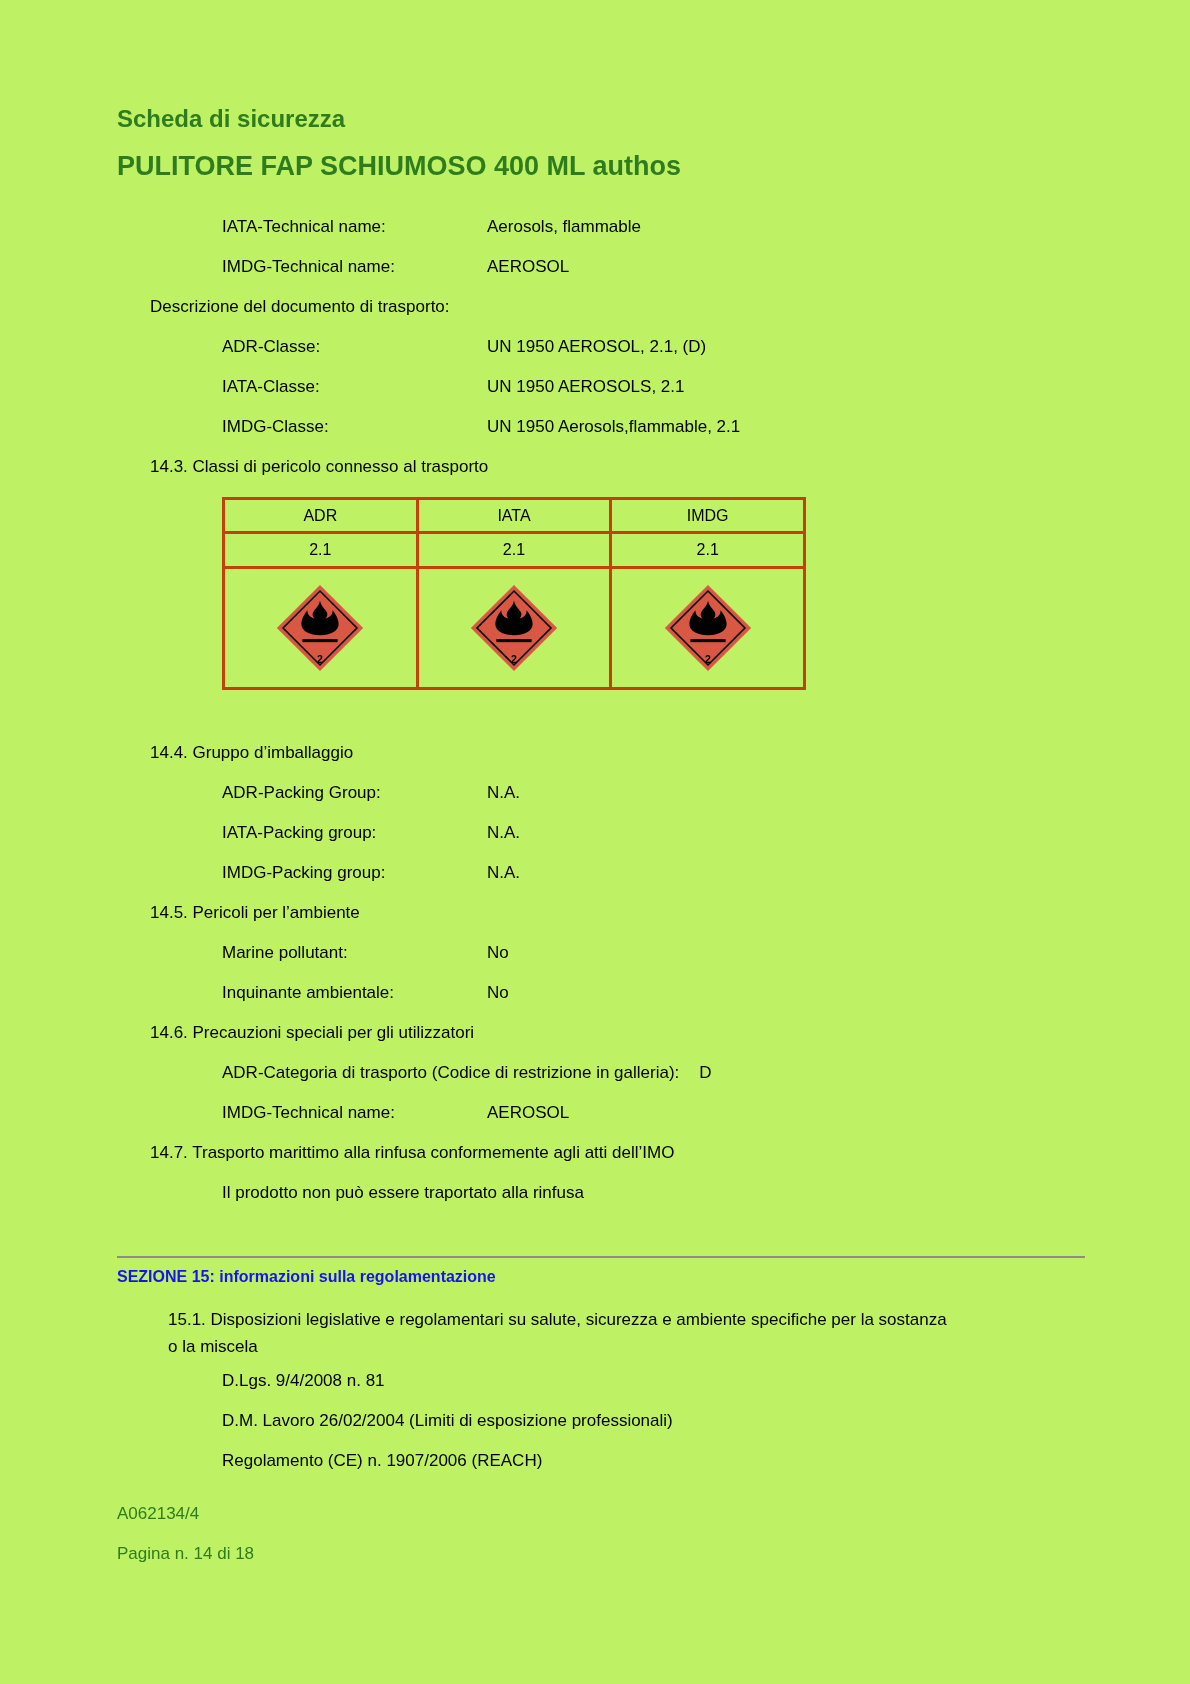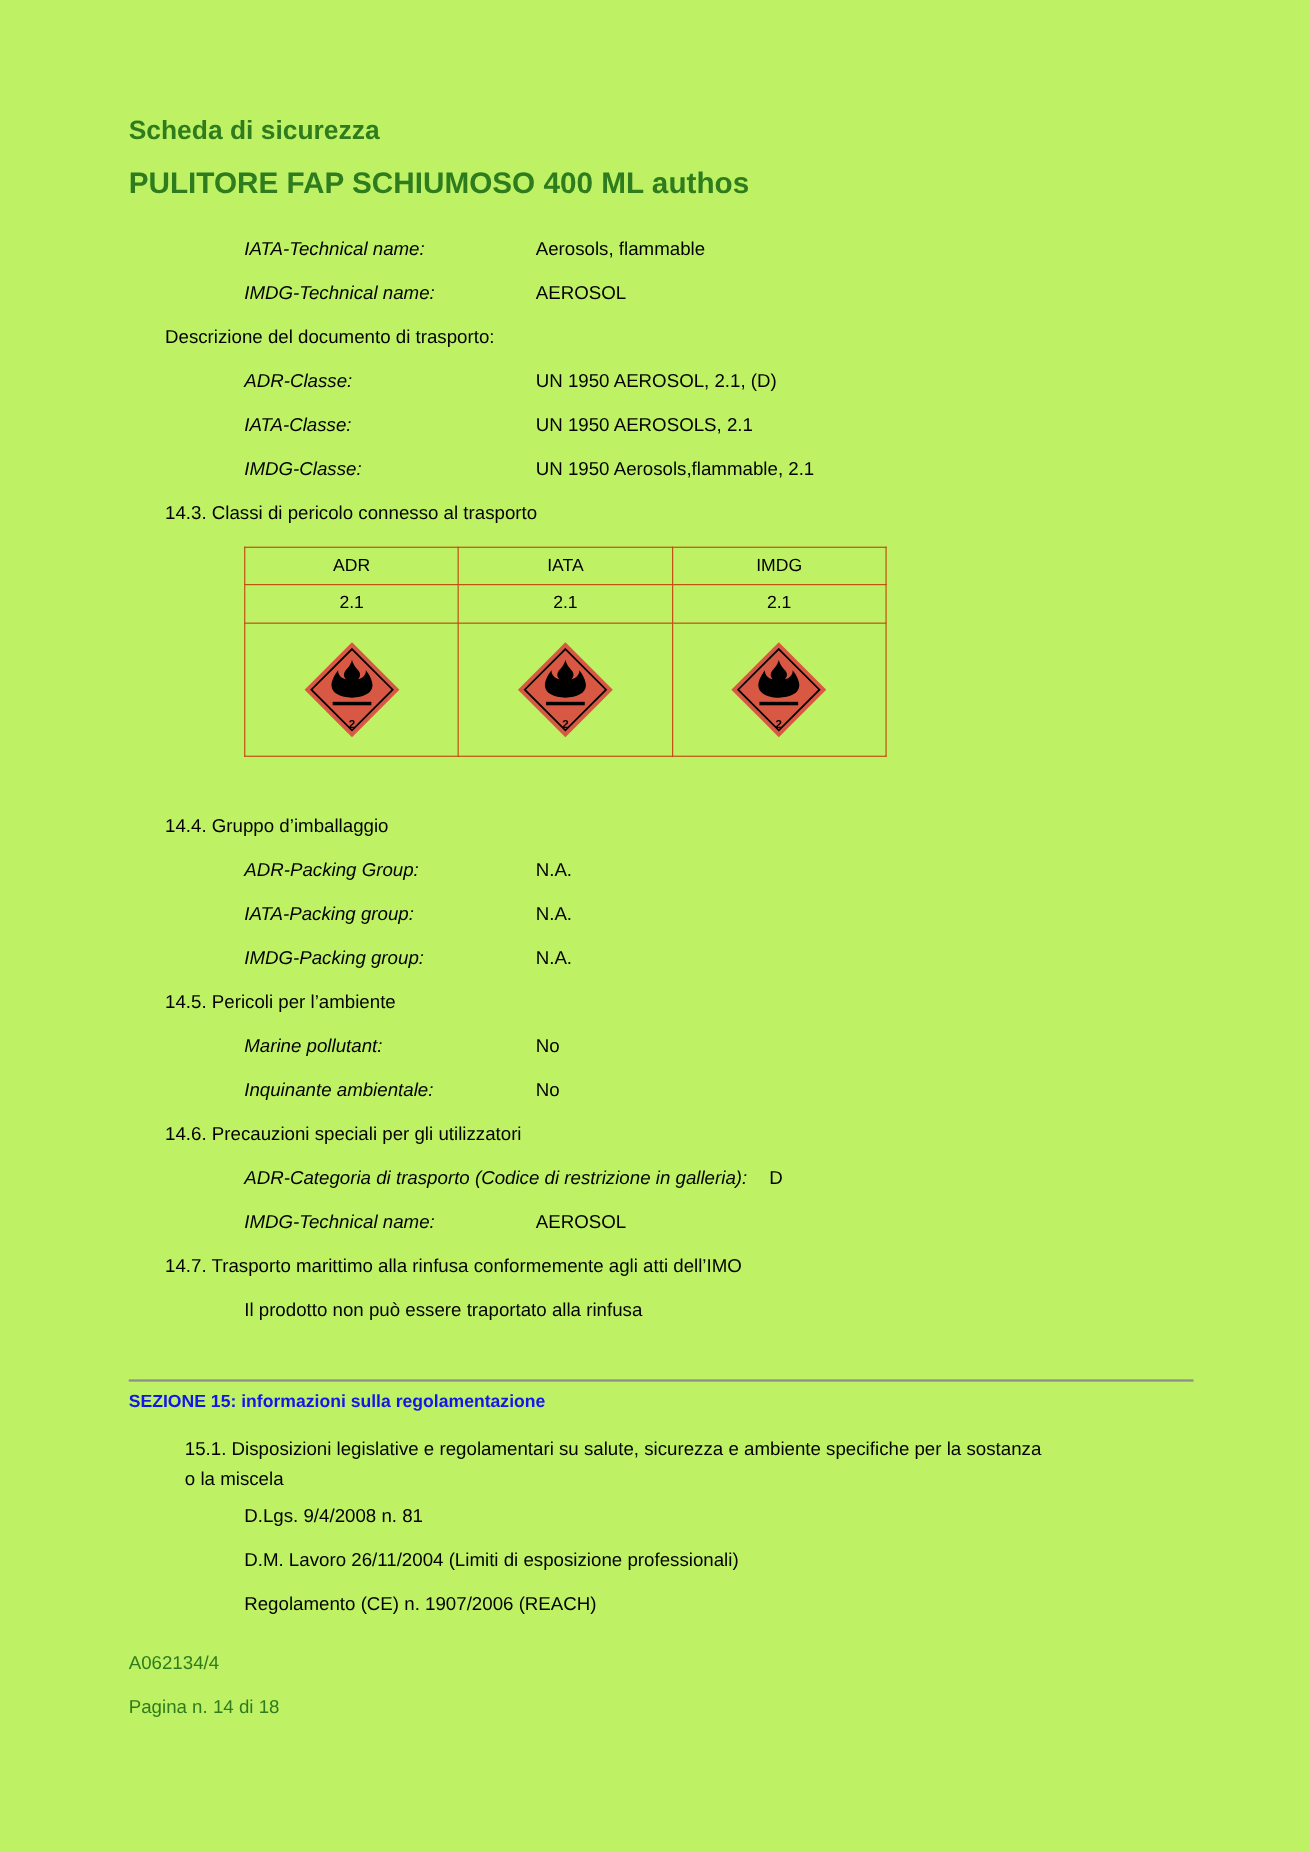--- a/index.html
+++ b/index.html
@@ -18,32 +18,32 @@
     color: #2e7c1e; font-size: 24px; font-weight: bold;
     line-height: 30px; margin: 0 0 16px 0;
   }
   .product-name {
     color: #2e7c1e; font-size: 27px; font-weight: bold;
     line-height: 32px; margin: 0 0 35px 0;
   }
   .row { font-size: 17px; line-height: 20px; margin: 0 0 20px 0; }
   .indent1 { margin-left: 33px; }
   .kv { display: flex; margin-left: 105px; }
-  .kv .lbl { flex: 0 0 265px; font-style: italic; }
+  .kv .lbl { flex: 0 0 265px; }
   .kv .val { flex: 1 1 auto; }
   .kv.wide .lbl { flex: 0 0 auto; margin-right: 20px; }
 
   .hazard-table {
     border-collapse: collapse;
     margin: 0 0 53px 105px;
     width: 584px;
     table-layout: fixed;
   }
   .hazard-table th, .hazard-table td {
-    border: 1px solid #c2410c;
+    border: 3px solid #c2410c;
     text-align: center;
     font-weight: normal;
     font-size: 16px;
     padding: 0;
   }
   .hazard-table th { height: 34px; }
   .hazard-table td.class-val { height: 35px; }
   .hazard-table td.picto-cell { height: 121px; vertical-align: middle; }
   .diamond-svg { width: 88px; height: 88px; display: block; margin: 0 auto; }
 
@@ -184,21 +184,21 @@
 
   <hr class="rule">
   <div class="sec15-heading">SEZIONE 15: informazioni sulla regolamentazione</div>
 
   <div class="para-151">15.1. Disposizioni legislative e regolamentari su salute, sicurezza e ambiente specifiche per la sostanza o la miscela</div>
 
   <div class="row kv">
     <span>D.Lgs. 9/4/2008 n. 81</span>
   </div>
   <div class="row kv">
-    <span>D.M. Lavoro 26/11/2004 (Limiti di esposizione professionali)</span>
+    <span>D.M. Lavoro 26/02/2004 (Limiti di esposizione professionali)</span>
   </div>
   <div class="row kv">
     <span>Regolamento (CE) n. 1907/2006 (REACH)</span>
   </div>
 
   <div class="footer-block">
     <div class="footer-line">A062134/4</div>
     <div class="footer-line">Pagina n. 14 di 18</div>
   </div>
 

